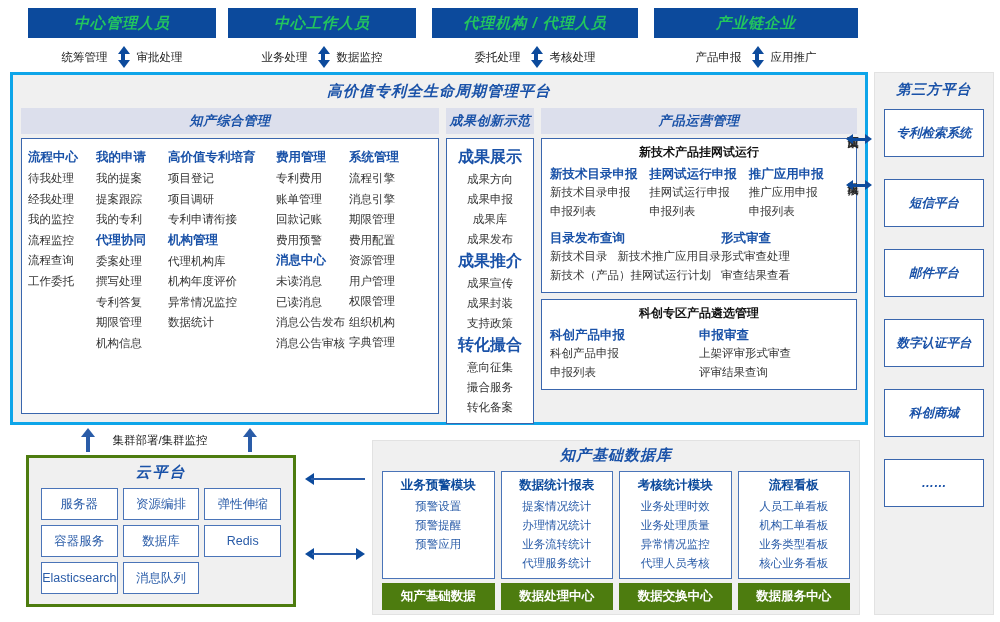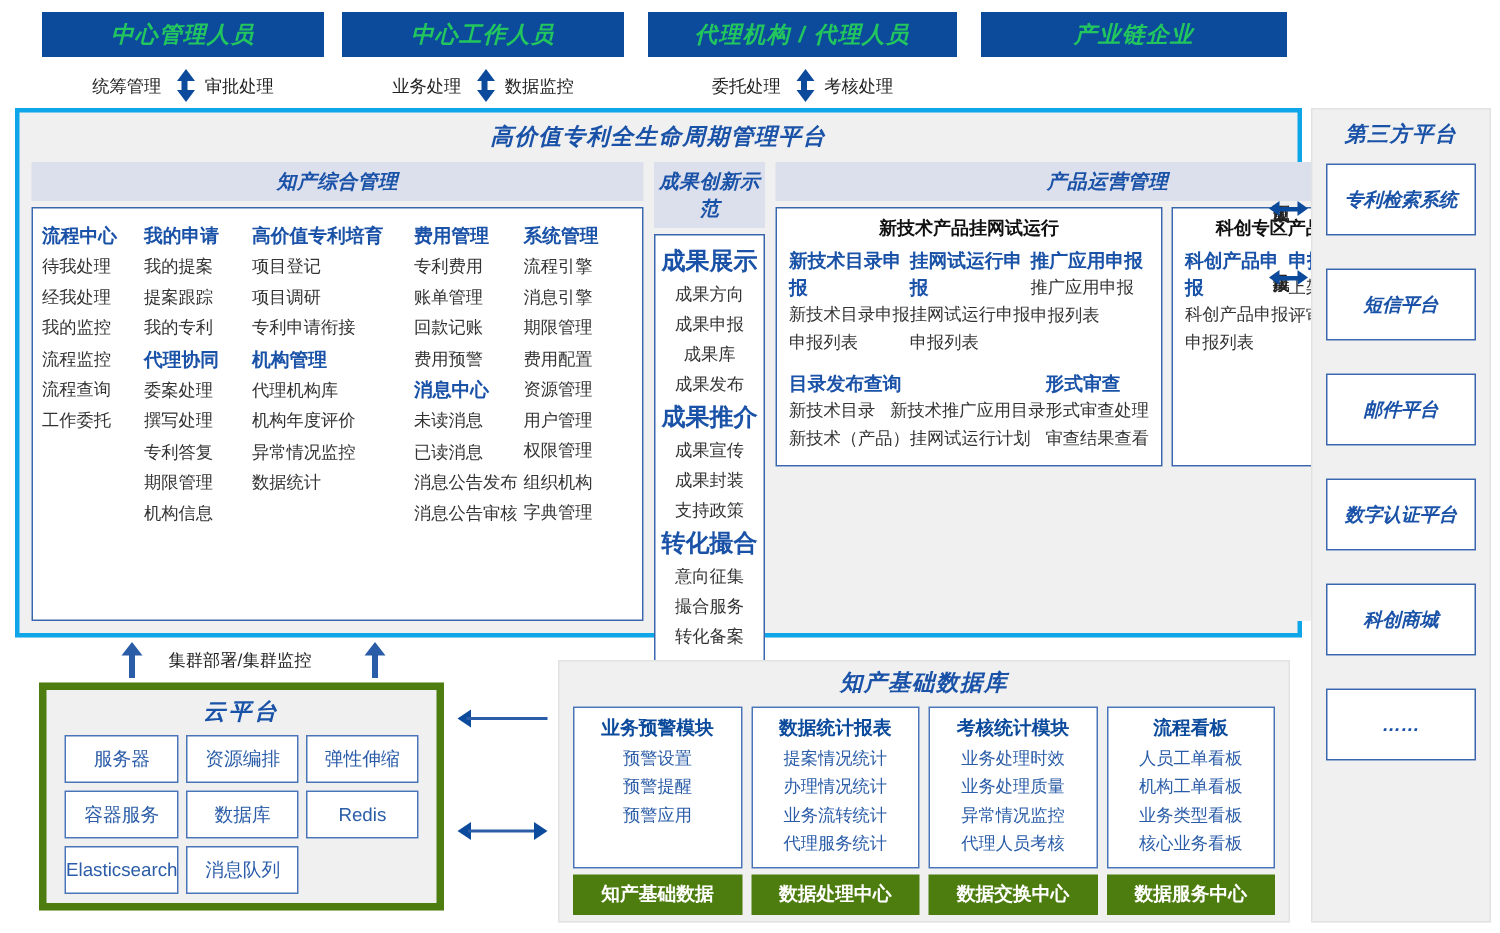--- a/index.html
+++ b/index.html
@@ -113,21 +113,21 @@
   }
 
   
   .cluster-label {
     position: absolute; left: 20px; top: 428px; width: 280px; height: 24px;
     display: flex; align-items: center; justify-content: center; gap: 18px;
   }
   .cluster-label .lbl { font-size: 11.5px; color: #222; }
   .cloud {
     position: absolute; left: 26px; top: 455px; width: 270px; height: 152px;
-    background: #f0f0f0; border: 5px solid #4d7c0f; padding: 5px 12px 10px;
+    background: #f0f0f0; border: 3px solid #4d7c0f; padding: 5px 12px 10px;
   }
   .cloud-title { text-align: center; color: #1a52a8; font-size: 15px; font-weight: bold;
                  font-style: italic; letter-spacing: 2px; margin-bottom: 6px; }
   .cloud-grid { display: grid; grid-template-columns: repeat(3, 1fr); gap: 5px; }
   .cloud-cell {
     background: #fff; border: 1px solid #4a74b8; height: 32px;
     display: flex; align-items: center; justify-content: center;
     color: #2a5ca8; font-size: 12.5px;
   }
 
@@ -198,20 +198,27 @@
       <div class="role-sub">
         <span class="lbl">委托处理</span>
         <span class="vdbl">
             <i></i>
           </span>
         <span class="lbl">考核处理</span>
       </div>
     </div>
     <div class="role-col" id="role-3" style="left:654px;width:204px;">
       <div class="role-bar">产业链企业</div>
+      <div class="role-sub">
+        <span class="lbl">产品申报</span>
+        <span class="vdbl">
+            <i></i>
+          </span>
+        <span class="lbl">应用推广</span>
+      </div>
     </div>
   </div>
 
   <div class="platform">
     <div class="platform-title">高价值专利全生命周期管理平台</div>
     <div class="zones">
 
       <div class="zone z1">
         <div class="zone-head">知产综合管理</div>
         <div class="zone-body">
@@ -293,21 +300,21 @@
               <div class="mitem">意向征集</div>
               <div class="mitem">撮合服务</div>
               <div class="mitem">转化备案</div>
             </div>
         </div>
       </div>
 
       <div class="zone z3">
         <div class="zone-head">产品运营管理</div>
         <div class="zone-body">
-          <div id="z3boxes" style="display:flex;gap:6px;">
+          <div id="z3boxes" style="display:flex;flex-direction:column;gap:6px;">
               <div class="subbox">
                 <div class="sub-title">新技术产品挂网试运行</div>
                 <div class="sub-cols">
                   <div class="sb1">
                     <div class="sb-head">新技术目录申报</div>
                     <div class="sb-item">新技术目录申报</div>
                     <div class="sb-item">申报列表</div>
                   </div>
                   <div class="sb1">
                     <div class="sb-head">挂网试运行申报</div>

